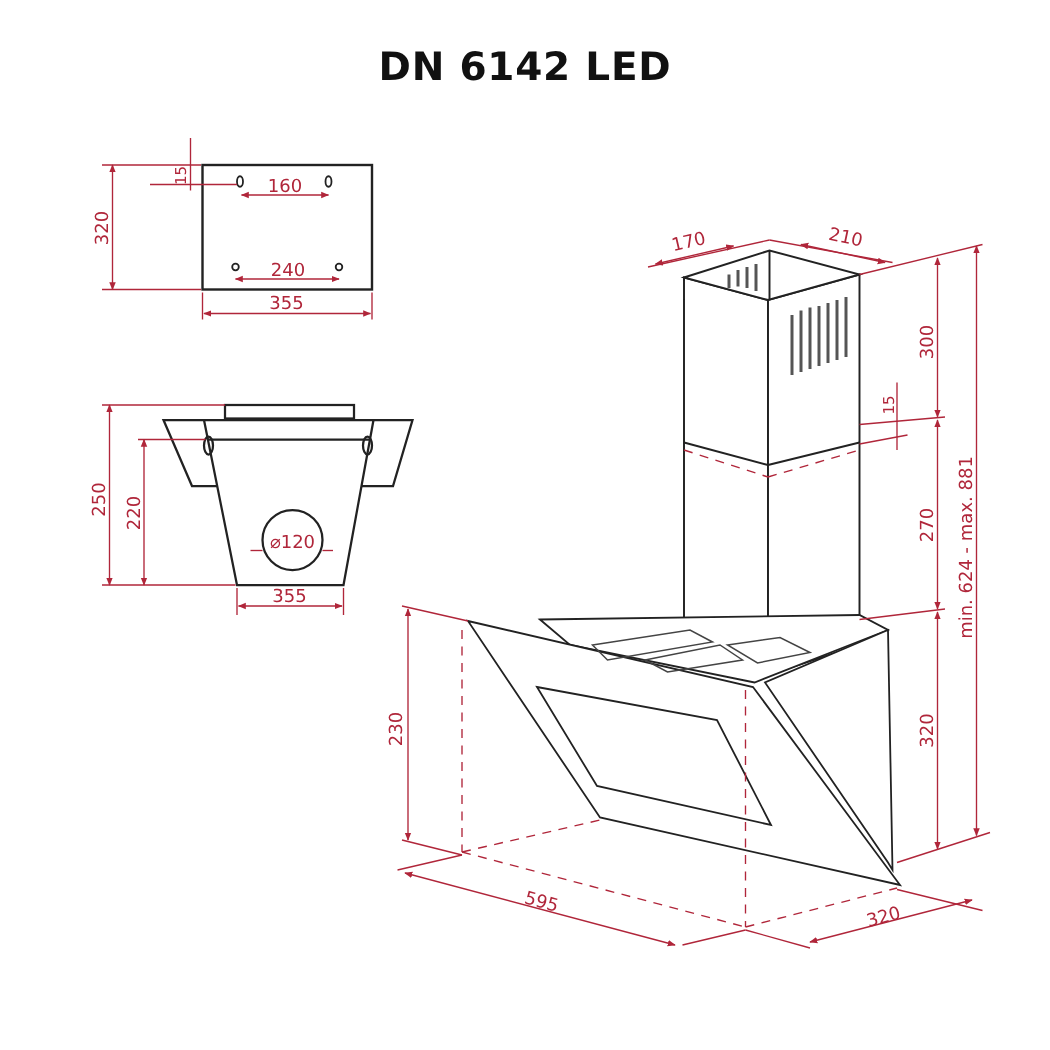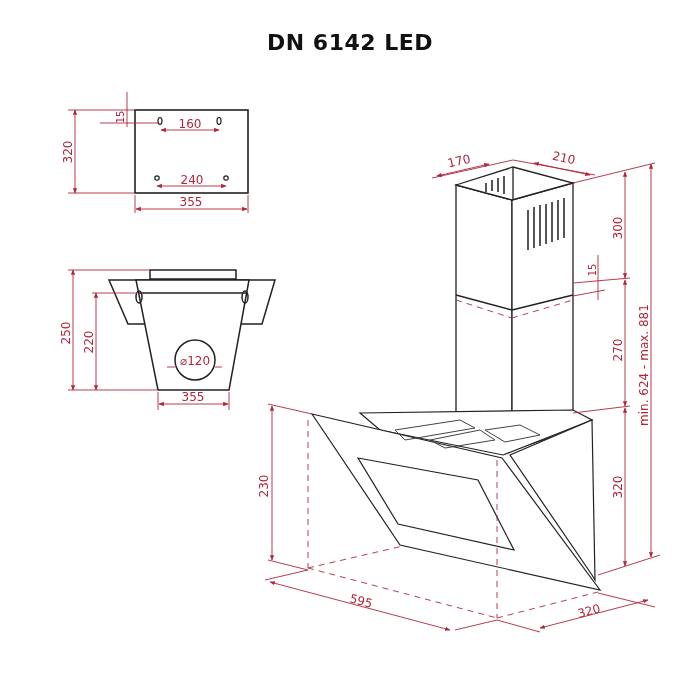--- a/index.html
+++ b/index.html
@@ -1,17 +1,17 @@
 <!DOCTYPE html>
 <html><head>
 <meta charset="utf-8">
 <style>
   html, body { margin:0; padding:0; background:#ffffff; }
   body { width:700px; height:700px; overflow:hidden; position:relative; font-family:"Liberation Sans", sans-serif; }
-  .title { position:absolute; left:0; top:30px; width:700px; text-align:center; font-family:"DejaVu Sans", sans-serif; font-weight:bold; font-size:22px; color:#111111; letter-spacing:0.5px; }
+  .title { position:absolute; left:0; top:30px; width:700px; text-align:center; font-family:"DejaVu Sans", sans-serif; font-weight:bold; font-size:26px; color:#111111; letter-spacing:0.5px; }
   svg { position:absolute; left:0; top:0; }
   .dim { font-family:"DejaVu Sans", sans-serif; font-size:12px; fill:#b0263a; }
   .dimsm { font-family:"DejaVu Sans", sans-serif; font-size:10px; fill:#b0263a; }
 </style>
 </head>
 <body>
 
 <div class="title">DN 6142 LED</div>
 
 <svg width="700" height="700" viewBox="0 0 700 700">

